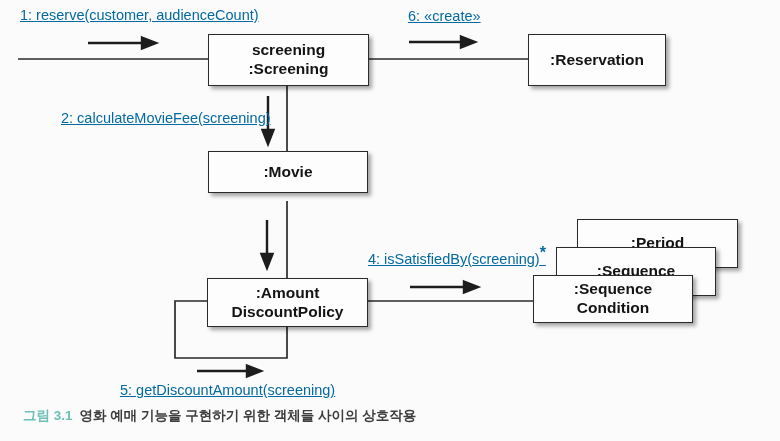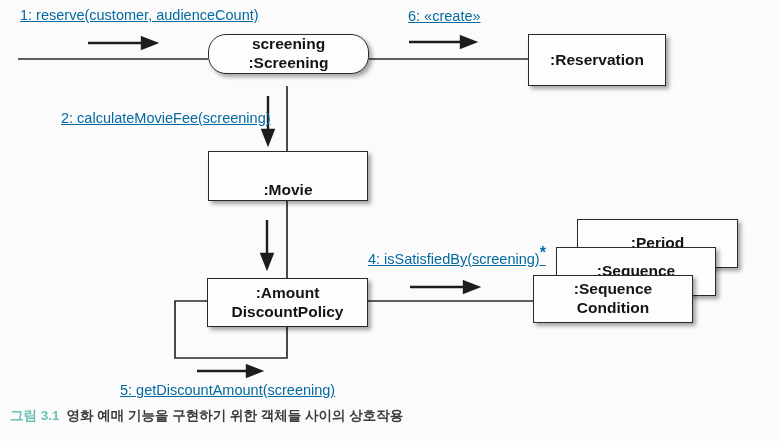--- a/index.html
+++ b/index.html
@@ -30,23 +30,23 @@
     flex-direction: column;
     align-items: center;
     justify-content: center;
     text-align: center;
     font-weight: 600;
     font-size: 15.5px;
     line-height: 1.22;
     color: #141414;
     box-sizing: border-box;
   }
-  .obj-screening        { left: 208px; top: 34px;  width: 161px; height: 40px; border-radius: 18px; }
+  .obj-screening        { left: 208px; top: 34px;  width: 161px; height: 52px; }
   .obj-reservation      { left: 528px; top: 34px;  width: 138px; height: 52px; }
-  .obj-movie            { left: 208px; top: 151px; width: 160px; height: 50px; justify-content: flex-end; }
+  .obj-movie            { left: 208px; top: 151px; width: 160px; height: 42px; }
   .obj-adp              { left: 207px; top: 278px; width: 161px; height: 49px; align-items: center; }
   .obj-period           { left: 577px; top: 219px; width: 161px; height: 49px; z-index: 2; }
   .obj-sequence         { left: 556px; top: 247px; width: 160px; height: 49px; z-index: 3; }
   .obj-seqcond          { left: 533px; top: 275px; width: 160px; height: 48px; z-index: 4; }
   .msg {
     position: absolute;
     z-index: 5;
     font-size: 14.5px;
     color: #0369a1;
     white-space: nowrap;
@@ -61,21 +61,21 @@
   .msg-5 { left: 120px; top: 382px; }
   .msg-4 sup {
     font-size: 16px;
     font-weight: 700;
     line-height: 0;
     vertical-align: 6px;
   }
   .caption {
     position: absolute;
     z-index: 5;
-    left: 10px;
+    left: 23px;
     top: 407px;
     font-size: 13.5px;
     font-weight: 600;
     color: #3c3c3c;
     white-space: nowrap;
   }
   .caption .fig-label {
     color: #6cc0b8;
     margin-right: 7px;
   }

